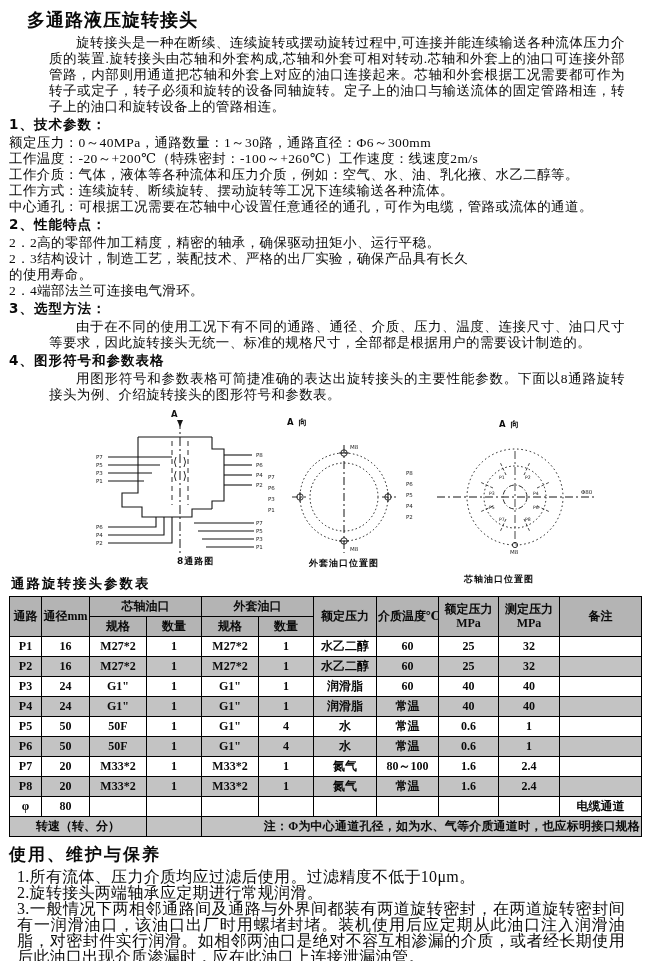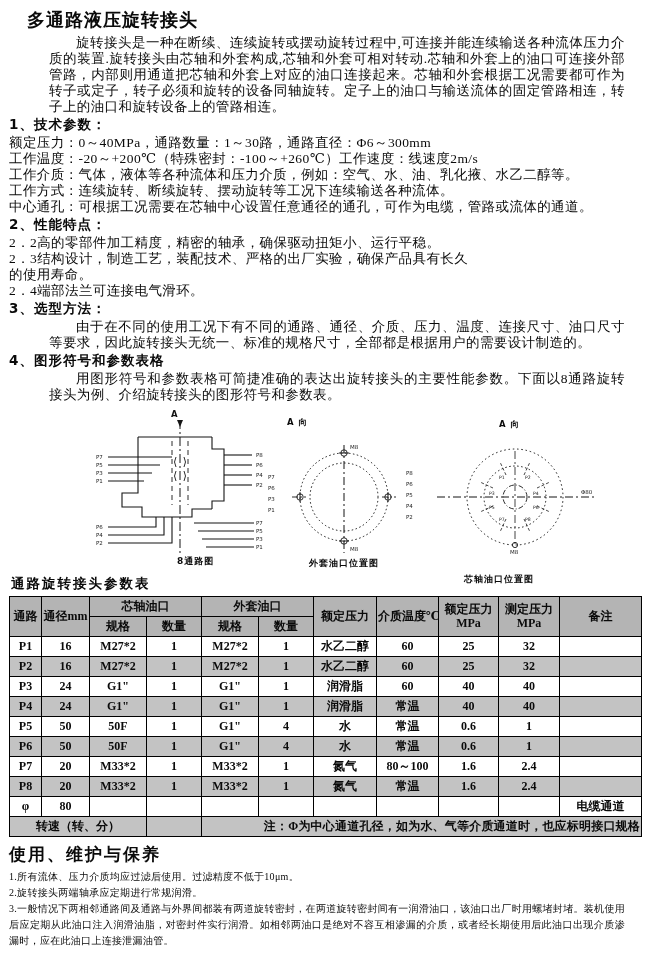--- a/index.html
+++ b/index.html
@@ -45,21 +45,21 @@
   }
   table.params th,table.params td{
     border:1.5px solid #000;padding:0 1px;height:19px;line-height:1.1;
     overflow:hidden;white-space:nowrap;
   }
   table.params thead th{background:#b4b4b4;}
   table.params tr.stripe td{background:#c3c3c3;}
   table.params tfoot td{background:#c3c3c3;}
   table.params td.note-cell{text-align:right;padding-left:4px;letter-spacing:0.2px;}
   
-  .maint p{font-size:10px;line-height:16px;text-align:justify;letter-spacing:0.3px;}
+  .maint p{font-size:16px;line-height:16px;text-align:justify;letter-spacing:0.3px;margin-left:8px;}
 </style>
 </head>
 <body>
 
 <div class="page">
 
   <div class="doc-title">多通路液压旋转接头</div>
   <p class="body indent">旋转接头是一种在断续、连续旋转或摆动旋转过程中,可连接并能连续输送各种流体压力介质的装置.旋转接头由芯轴和外套构成,芯轴和外套可相对转动.芯轴和外套上的油口可连接外部管路，内部则用通道把芯轴和外套上对应的油口连接起来。芯轴和外套根据工况需要都可作为转子或定子，转子必须和旋转的设备同轴旋转。定子上的油口与输送流体的固定管路相连，转子上的油口和旋转设备上的管路相连。</p>
 
   <div class="h2">1、技术参数：</div>

